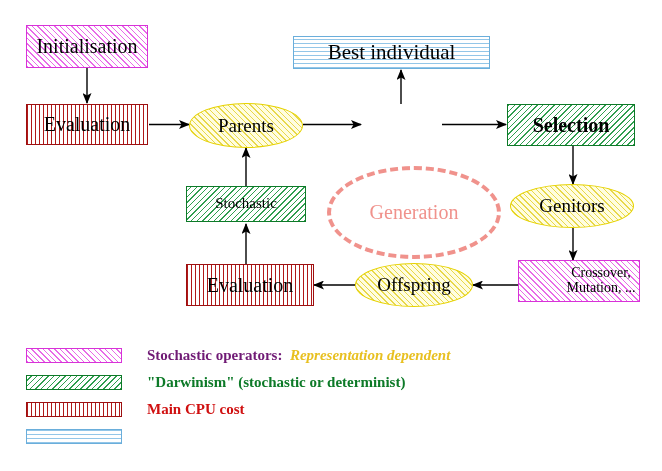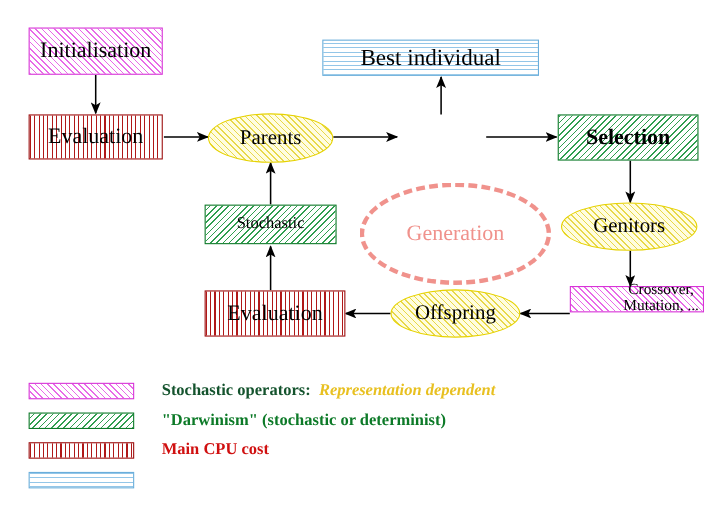--- a/index.html
+++ b/index.html
@@ -174,21 +174,21 @@
 
 
   <div class="node hatch-green" style="left:507px; top:104px; width:128px; height:42px; font-size:20px;font-weight:bold;">
     <span>Selection</span>
   </div>
 
   <div class="node hatch-yellow ellipse" style="left:510px; top:184px; width:124px; height:44px; font-size:19px;">
     <span>Genitors</span>
   </div>
 
-  <div class="node hatch-magenta" style="left:518px; top:260px; width:122px; height:24px; font-size:14px;padding-left:44px;">
+  <div class="node hatch-magenta" style="left:518px; top:260px; width:122px; height:42px; font-size:14px;padding-left:44px;">
     <span>Crossover,
 Mutation, ...</span>
   </div>
 
   <div class="node hatch-yellow ellipse" style="left:355px; top:263px; width:118px; height:44px; font-size:19px;">
     <span>Offspring</span>
   </div>
 
   <div class="node hatch-red" style="left:186px; top:264px; width:128px; height:42px; font-size:20px;">
     <span>Evaluation</span>
@@ -200,21 +200,21 @@
 
   <div class="dashed-ellipse" style="left:327px; top:166px; width:174px; height:93px; font-size:20px;">
     <span>Generation</span>
   </div>
 
   <div id="legend">
 
     <div class="legend-row" style="top:8px;">
       <div class="legend-swatch hatch-magenta"></div>
       <div class="legend-text">
-        <span class="seg1" style="color:#14532d;">Stochastic operators:</span><span>&nbsp;&nbsp;</span><span class="seg2" style="color:#e8c020;">Representation dependent</span>
+        <span class="seg1" style="color:#701a75;">Stochastic operators:</span><span>&nbsp;&nbsp;</span><span class="seg2" style="color:#e8c020;">Representation dependent</span>
       </div>
     </div>
 
     <div class="legend-row" style="top:35px;">
       <div class="legend-swatch hatch-green"></div>
       <div class="legend-text">
         <span class="seg1" style="color:#0d7a28;">"Darwinism" (stochastic or determinist)</span>
       </div>
     </div>
 

